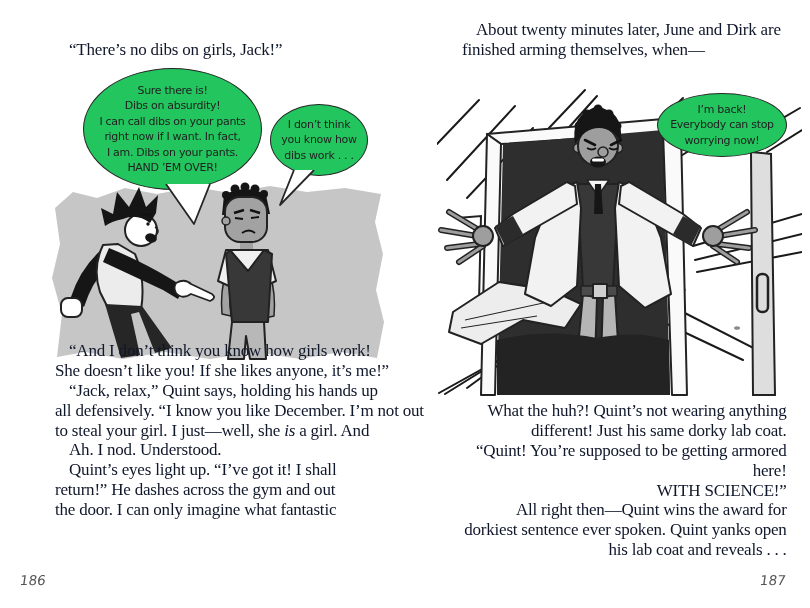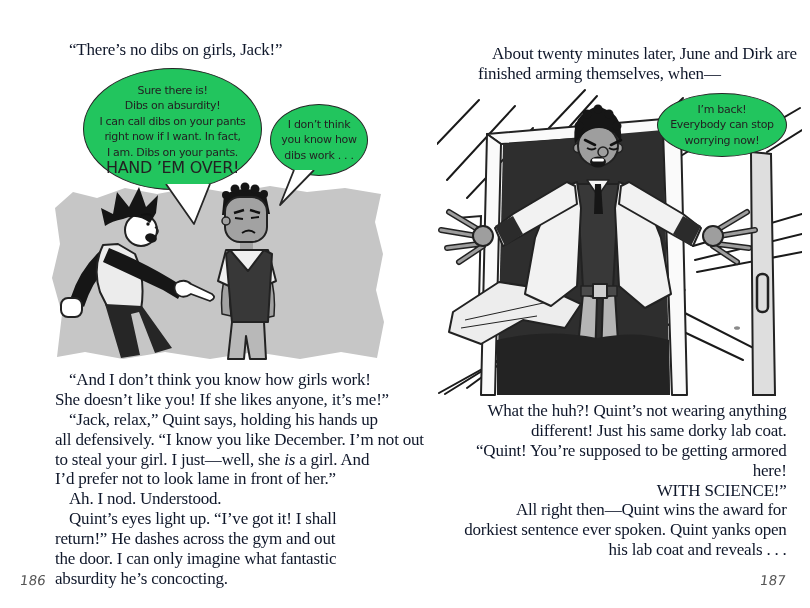--- a/index.html
+++ b/index.html
@@ -6,21 +6,21 @@
   #canvas{position:relative;width:810px;height:608px;background:#ffffff;overflow:hidden;
           font-family:"Liberation Serif",serif;}
   .ln{height:19.9px;font-size:17px;letter-spacing:-0.2px;color:#0f172a;white-space:nowrap;}
   .ind{padding-left:14px;}
   .text-block{position:absolute;z-index:1;}
   .bubble{position:absolute;background:#22c55e;border:1.7px solid #262626;border-radius:50%;
           display:flex;flex-direction:column;justify-content:center;align-items:center;
           text-align:center;z-index:2;}
   .hand{font-family:"DejaVu Sans",sans-serif;color:#222;}
   .hl{font-size:11px;line-height:15.5px;white-space:nowrap;letter-spacing:-0.3px;}
-  .hl-big{font-size:16px;}
+  .hl-big{font-size:11px;}
   .tail{position:absolute;z-index:3;}
   .pagenum{position:absolute;z-index:1;font-family:"DejaVu Sans",sans-serif;font-size:13.5px;
            color:#555;transform:skewX(-8deg);}
   svg{display:block;}
   .art{position:absolute;z-index:1;}
 </style>
 </head>
 <body>
 
 <div id="canvas">
@@ -88,37 +88,35 @@
 
   <div class="bubble" style="left:270px;top:104px;width:96px;height:70px;justify-content:center;">
     <div class="hand hl">I don’t think</div>
     <div class="hand hl">you know how</div>
     <div class="hand hl">dibs work . . .</div>
   </div>
   <svg class="tail" style="left:276px;top:170px;" width="46" height="40" viewBox="0 0 46 40">
     <path d="M18,0 L4,35 L38,0" fill="#fff" stroke="#262626" stroke-width="1.8" stroke-linejoin="round"></path>
   </svg>
 
-  <div class="text-block" style="left:55px;top:370px;">
+  <div class="text-block" style="left:55px;top:341px;">
     <div class="ln ind">“And I don’t think you know how girls work!</div>
     <div class="ln">She doesn’t like you! If she likes anyone, it’s me!”</div>
     <div class="ln ind">“Jack, relax,” Quint says, holding his hands up</div>
     <div class="ln">all defensively. “I know you like December. I’m not out</div>
     <div class="ln"><span>to steal your girl. I just—well, she </span><span style="font-style:italic;">is</span><span> a girl. And</span></div>
-    <div class="ln">I’d prefer not to look lame in front of her.”</div>
     <div class="ln ind">Ah. I nod. Understood.</div>
     <div class="ln ind">Quint’s eyes light up. “I’ve got it! I shall</div>
     <div class="ln">return!” He dashes across the gym and out</div>
     <div class="ln">the door. I can only imagine what fantastic</div>
-    <div class="ln">absurdity he’s concocting.</div>
   </div>
 
   <div class="pagenum" style="left:20px;top:572px;">186</div>
 
-  <div class="text-block" style="left:462px;top:44px;margin-left:16px;">
+  <div class="text-block" style="left:462px;top:20px;">
     <div class="ln ind">About twenty minutes later, June and Dirk are</div>
     <div class="ln">finished arming themselves, when—</div>
   </div>
 
   <svg class="art" style="left:437px;top:88px;" width="365" height="308" viewBox="0 0 365 308">
     <g stroke="#1a1a1a" stroke-width="2" stroke-linecap="round">
       <path d="M10,92 L78,18"></path>
         <path d="M30,110 L96,40"></path>
         <path d="M0,56 L42,12"></path>
       <path d="M112,40 L148,2"></path>

